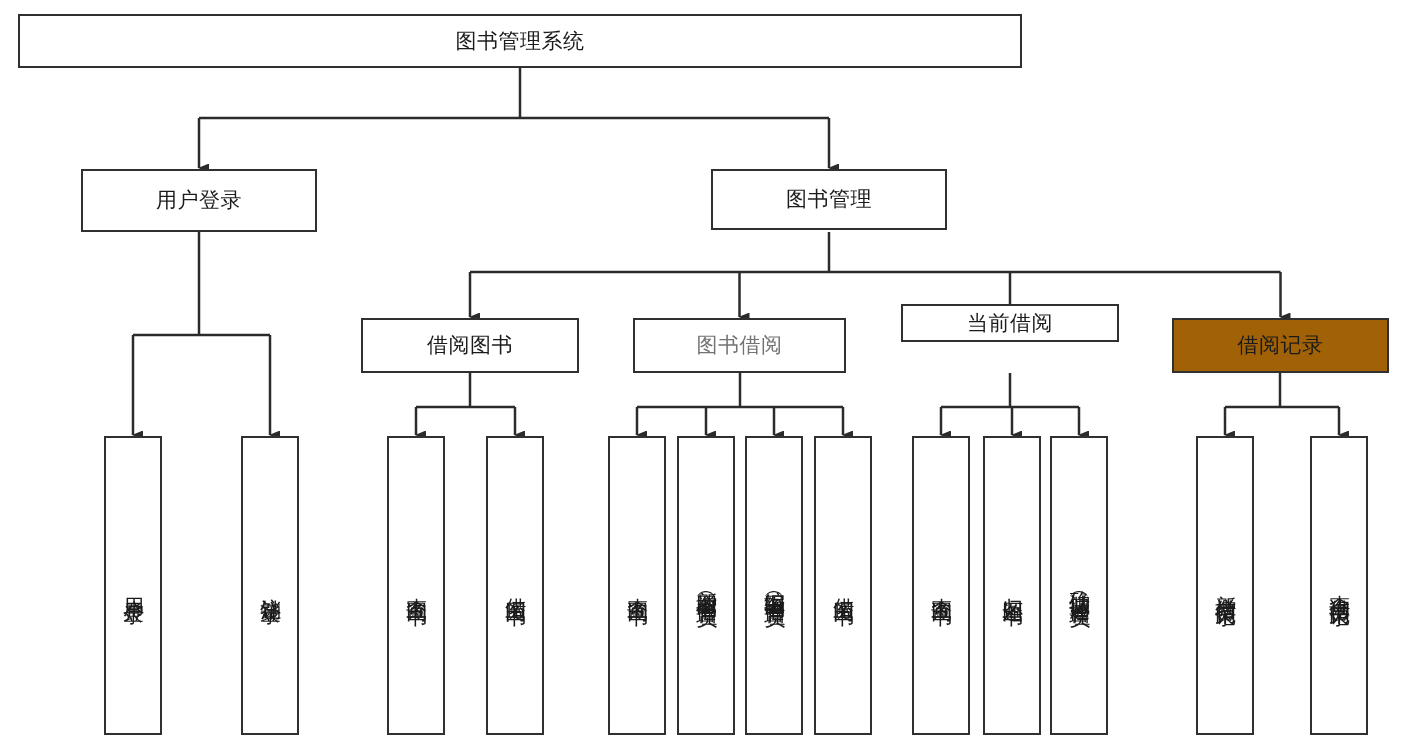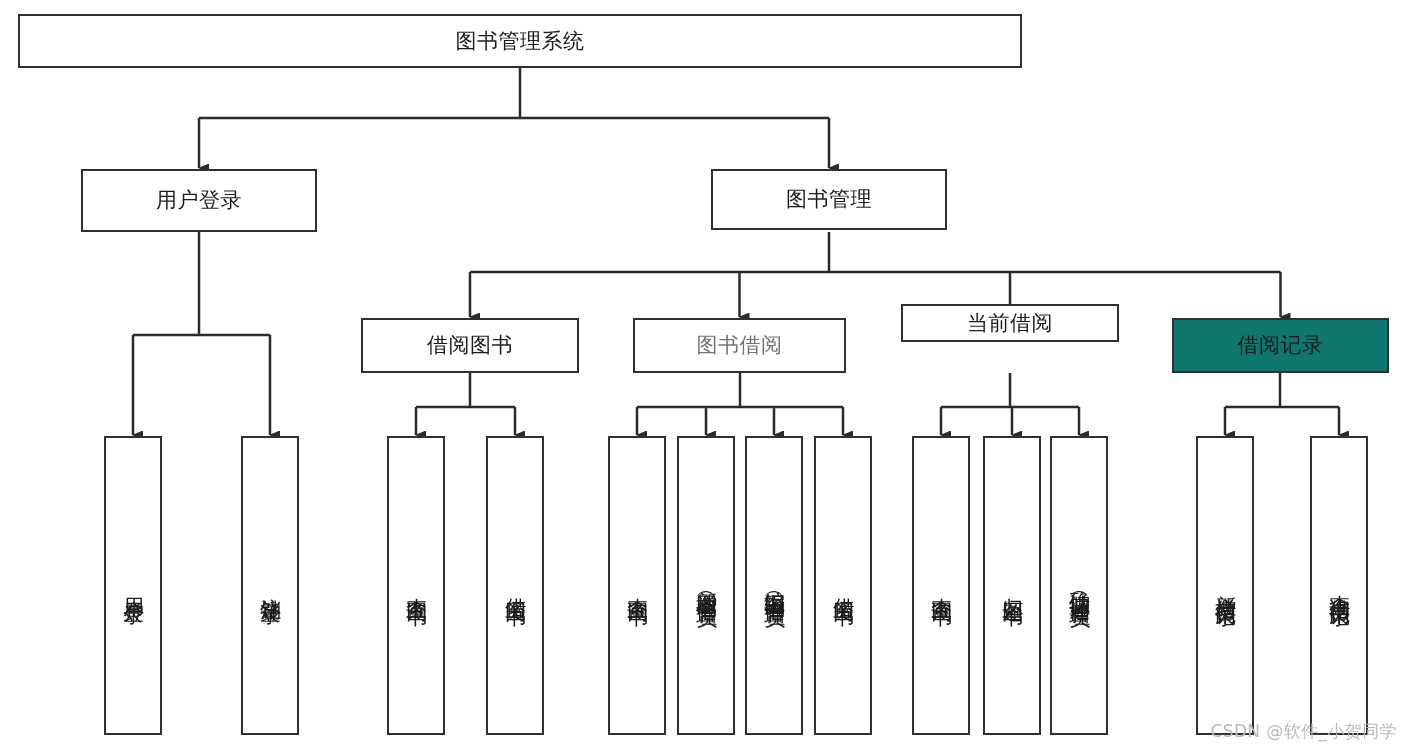--- a/index.html
+++ b/index.html
@@ -125,21 +125,21 @@
       </div>
       <div class="node" style="left: 361px; top: 318px; width: 218px; height: 55px; border-color: rgb(48, 48, 48); background: rgb(255, 255, 255);">
         <span class="lbl" style="color: rgb(27, 27, 27);">借阅图书</span>
       </div>
       <div class="node" style="left: 633px; top: 318px; width: 213px; height: 55px; border-color: rgb(48, 48, 48); background: rgb(255, 255, 255);">
         <span class="lbl" style="color: #737373;">图书借阅</span>
       </div>
       <div class="node" style="left: 901px; top: 304px; width: 218px; height: 38px; border-color: rgb(48, 48, 48); background: rgb(255, 255, 255);">
         <span class="lbl" style="color: rgb(27, 27, 27);">当前借阅</span>
       </div>
-      <div class="node" style="left: 1172px; top: 318px; width: 217px; height: 55px; border-color: rgb(48, 48, 48); background: #0f766e;">
+      <div class="node" style="left: 1172px; top: 318px; width: 217px; height: 55px; border-color: rgb(48, 48, 48); background: #a16207;">
         <span class="lbl" style="color: rgb(27, 27, 27);">借阅记录</span>
       </div>
       <div class="node vert" style="left: 104px; top: 436px; width: 58px; height: 299px; border-color: rgb(48, 48, 48); background: rgb(255, 255, 255);">
         <span class="lbl" style="color: rgb(27, 27, 27);">用户登录</span>
       </div>
       <div class="node vert" style="left: 241px; top: 436px; width: 58px; height: 299px; border-color: rgb(48, 48, 48); background: rgb(255, 255, 255);">
         <span class="lbl" style="color: rgb(27, 27, 27);">注销登录</span>
       </div>
       <div class="node vert" style="left: 387px; top: 436px; width: 58px; height: 299px; border-color: rgb(48, 48, 48); background: rgb(255, 255, 255);">
         <span class="lbl" style="color: rgb(27, 27, 27);">查询图书</span>
@@ -169,14 +169,13 @@
         <span class="lbl" style="color: rgb(27, 27, 27);">确认归还（管理员）</span>
       </div>
       <div class="node vert" style="left: 1196px; top: 436px; width: 58px; height: 299px; border-color: rgb(48, 48, 48); background: rgb(255, 255, 255);">
         <span class="lbl" style="color: rgb(27, 27, 27);">新增借阅记录</span>
       </div>
       <div class="node vert" style="left: 1310px; top: 436px; width: 58px; height: 299px; border-color: rgb(48, 48, 48); background: rgb(255, 255, 255);">
         <span class="lbl" style="color: rgb(27, 27, 27);">查询借阅记录</span>
       </div>
     </div>
 
-  <div id="watermark">CSDN @软件_小贺同学</div>
 </div>
 
 </body></html>

